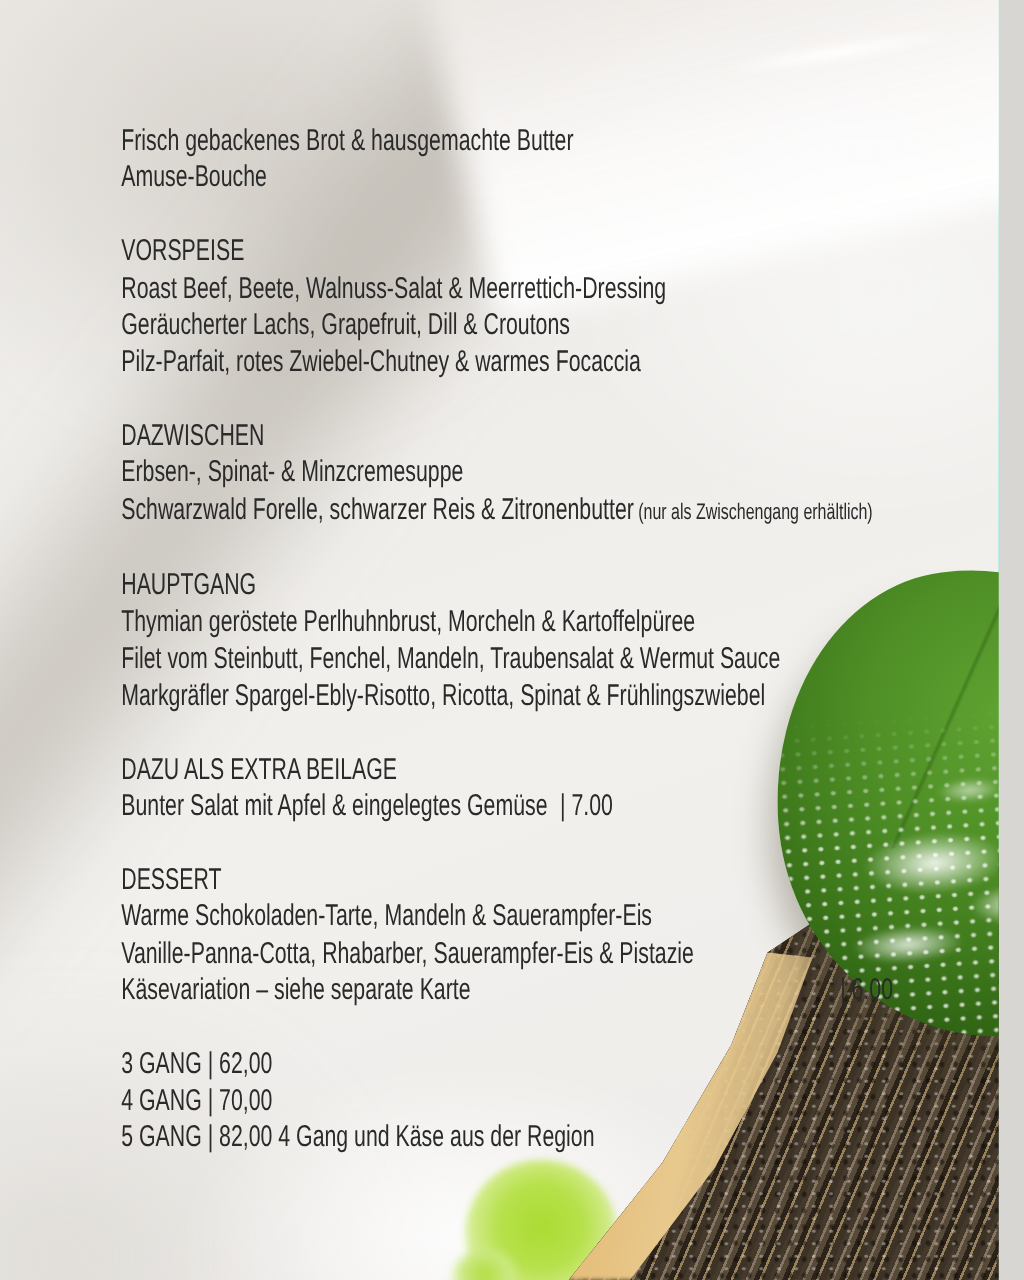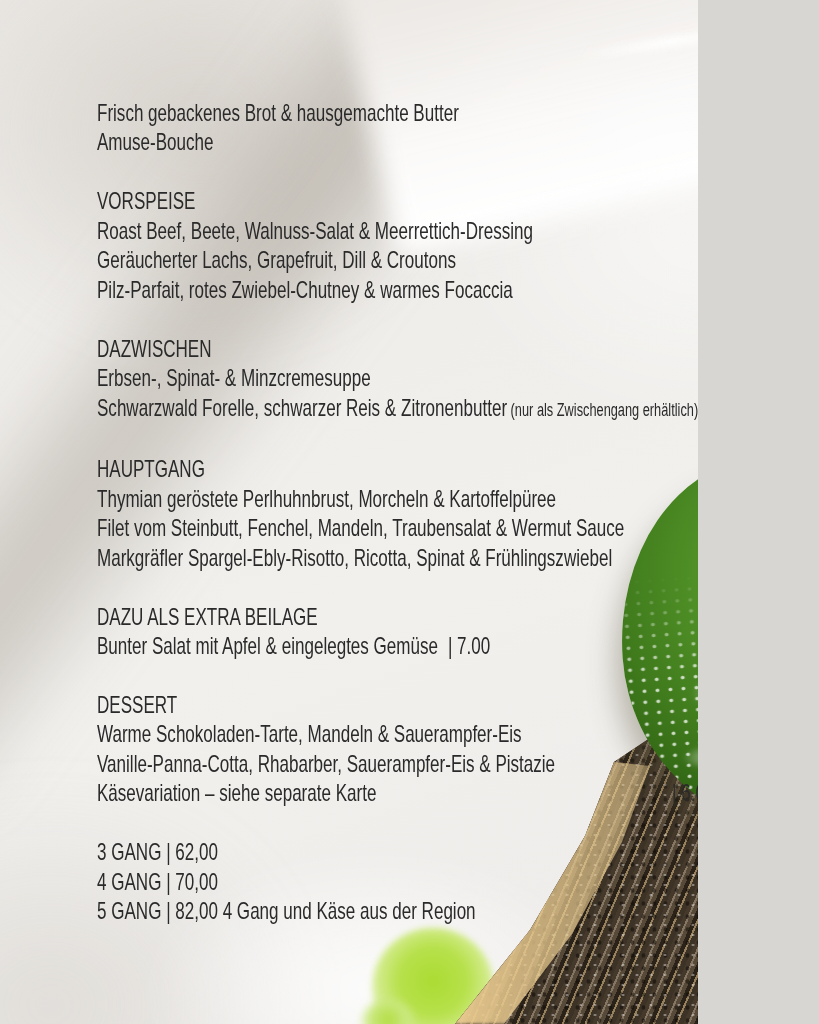--- a/index.html
+++ b/index.html
@@ -1,17 +1,17 @@
 <!DOCTYPE html>
 <html><head>
 <meta charset="utf-8">
 <style>
   html,body{margin:0;padding:0;background:#d8d6d3;}
   .canvas{
-    position:relative;width:698px;height:1024px;overflow:hidden;
+    position:relative;width:799px;height:1024px;overflow:hidden;
     background:#5eead4;
     font-family:"Liberation Sans",sans-serif;
   }
   .layer{position:absolute;}
 
   
   .base{inset:0;background:linear-gradient(160deg,#eae7e3 0%,#efedea 28%,#f1f0ed 58%,#eeecea 100%);}
   .corner-shade{left:-160px;top:-170px;width:720px;height:600px;
     background:radial-gradient(closest-side,rgba(176,168,157,.38),rgba(176,168,157,0) 72%);
     filter:blur(28px);}

